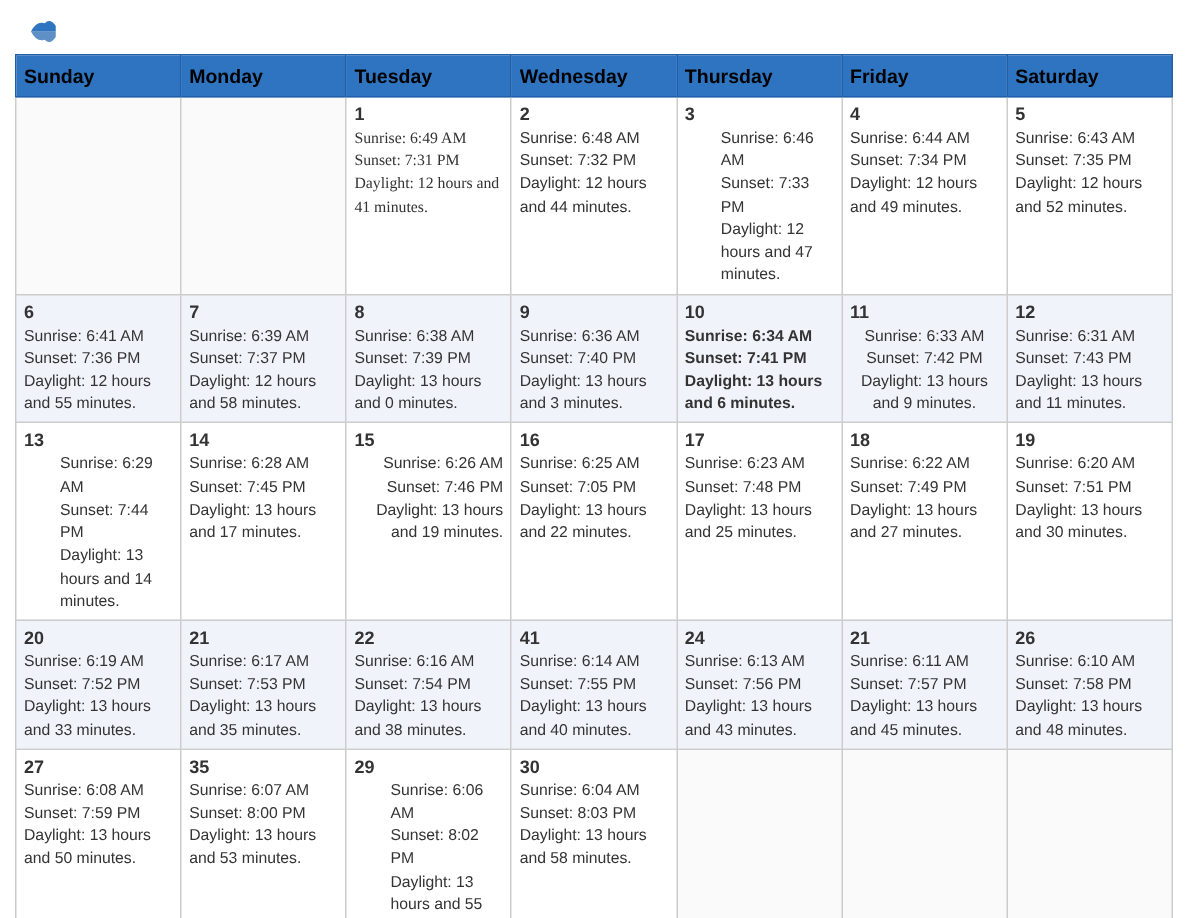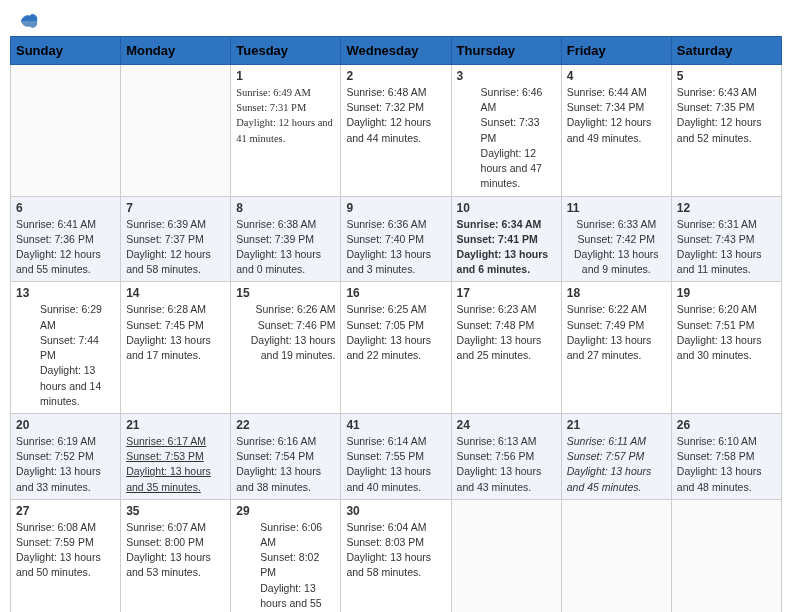--- a/index.html
+++ b/index.html
@@ -256,21 +256,21 @@
       </tr>
       <tr class="row-even">
         <td>
           <span class="day-number">20</span>
           <div class="day-info" style="white-space: pre-line;">Sunrise: 6:19 AM
 Sunset: 7:52 PM
 Daylight: 13 hours and 33 minutes.</div>
         </td>
         <td>
           <span class="day-number">21</span>
-          <div class="day-info" style="white-space: pre-line; text-decoration: underline;">Sunrise: 6:17 AM
+          <div class="day-info" style="white-space: pre-line;">Sunrise: 6:17 AM
 Sunset: 7:53 PM
 Daylight: 13 hours and 35 minutes.</div>
         </td>
         <td>
           <span class="day-number">22</span>
           <div class="day-info" style="white-space: pre-line;">Sunrise: 6:16 AM
 Sunset: 7:54 PM
 Daylight: 13 hours and 38 minutes.</div>
         </td>
         <td>
@@ -280,21 +280,21 @@
 Daylight: 13 hours and 40 minutes.</div>
         </td>
         <td>
           <span class="day-number">24</span>
           <div class="day-info" style="white-space: pre-line;">Sunrise: 6:13 AM
 Sunset: 7:56 PM
 Daylight: 13 hours and 43 minutes.</div>
         </td>
         <td>
           <span class="day-number">21</span>
-          <div class="day-info" style="white-space: pre-line; font-style: italic;">Sunrise: 6:11 AM
+          <div class="day-info" style="white-space: pre-line;">Sunrise: 6:11 AM
 Sunset: 7:57 PM
 Daylight: 13 hours and 45 minutes.</div>
         </td>
         <td>
           <span class="day-number">26</span>
           <div class="day-info" style="white-space: pre-line;">Sunrise: 6:10 AM
 Sunset: 7:58 PM
 Daylight: 13 hours and 48 minutes.</div>
         </td>
       </tr>

